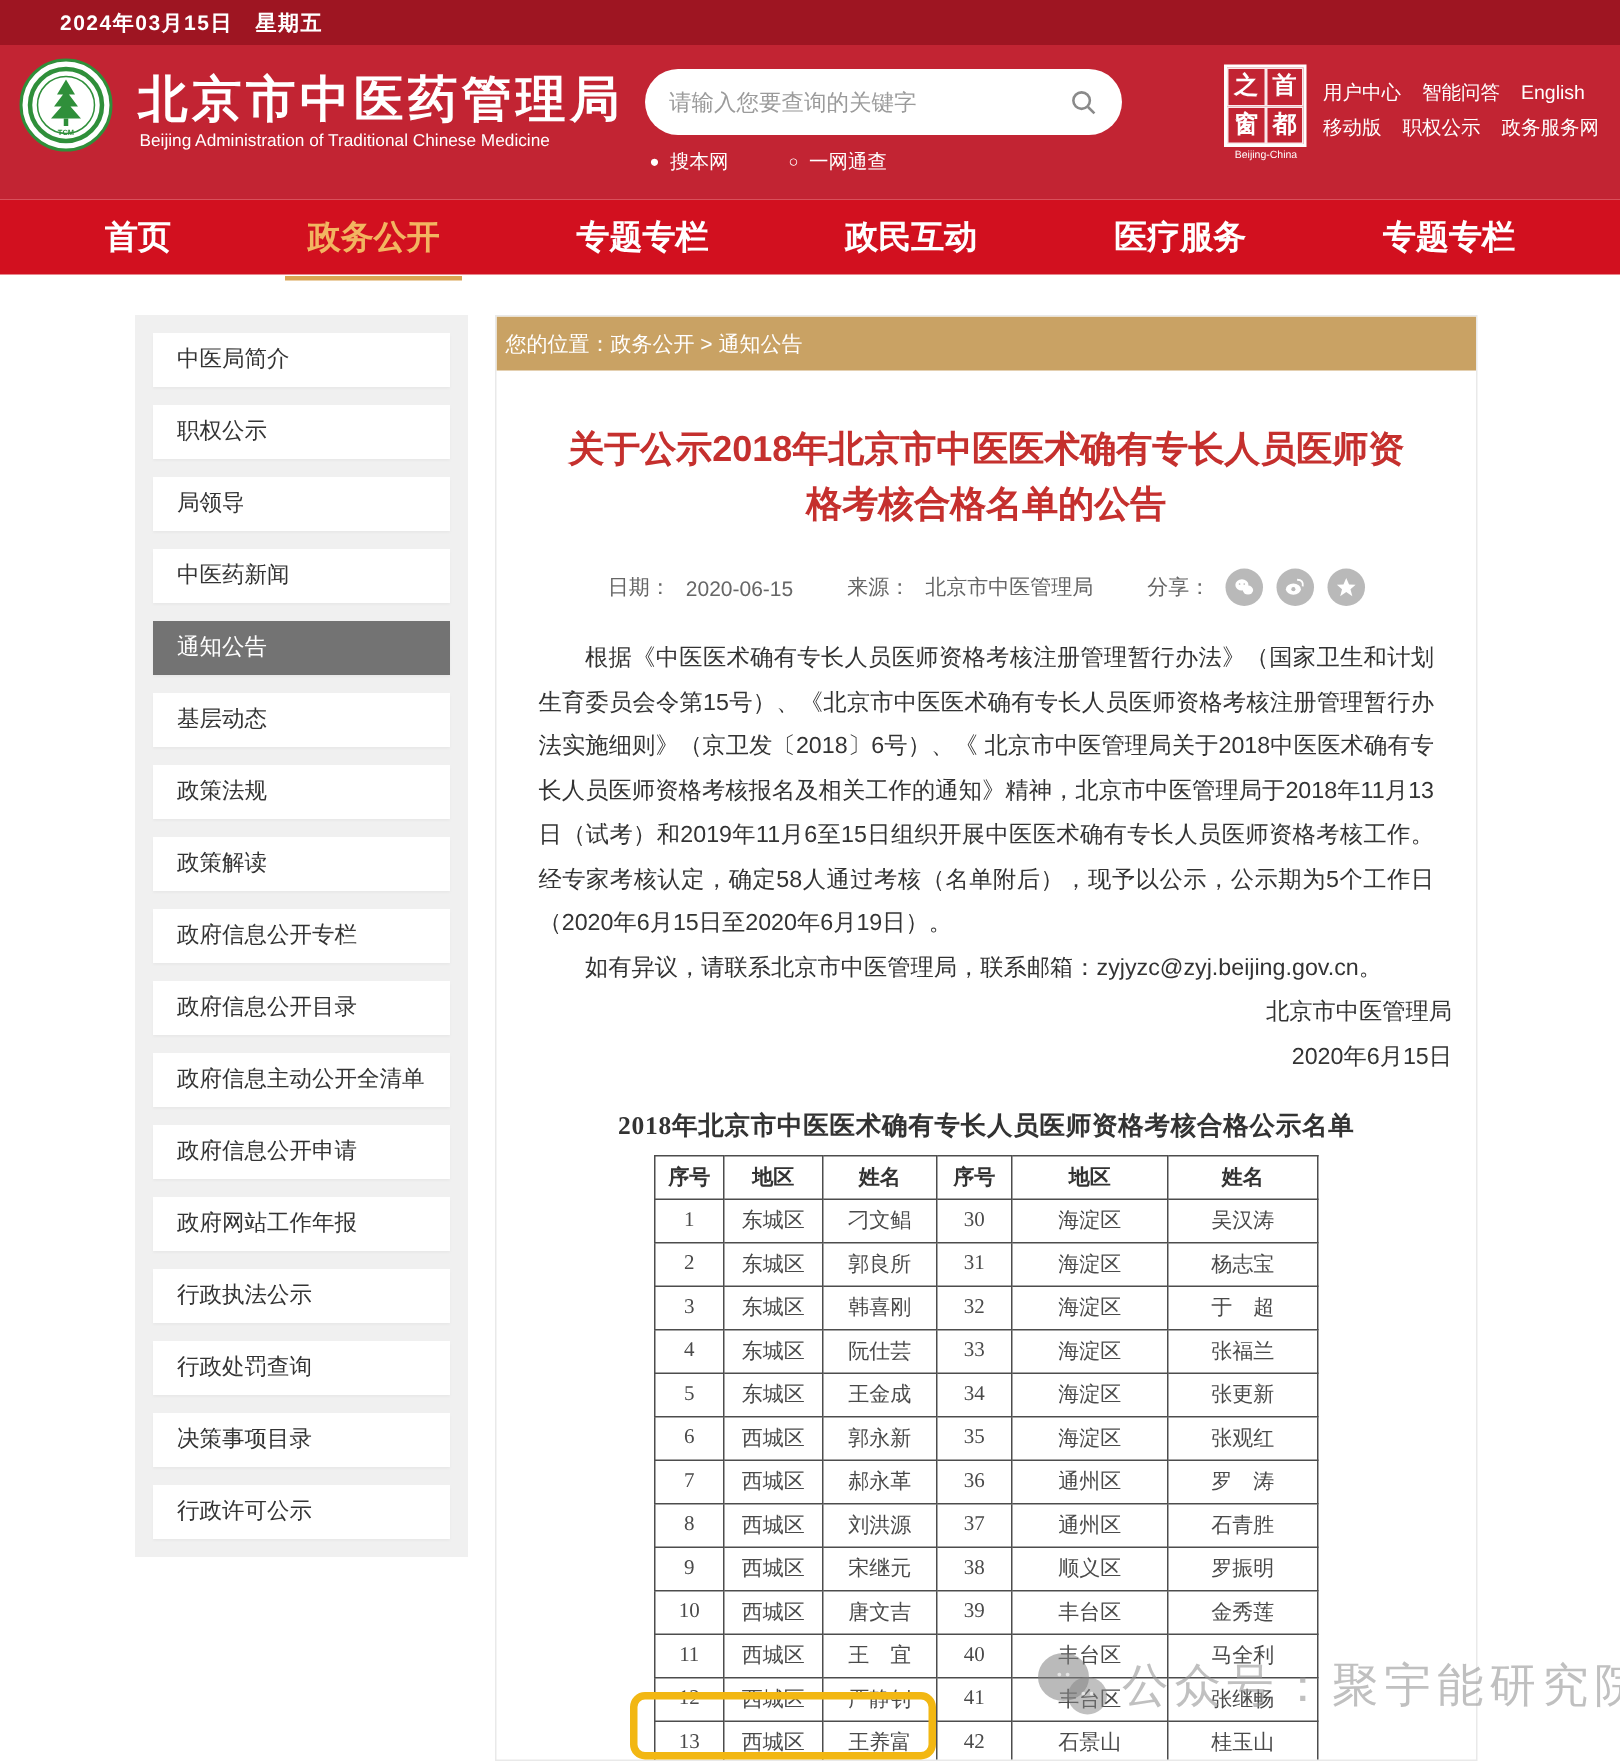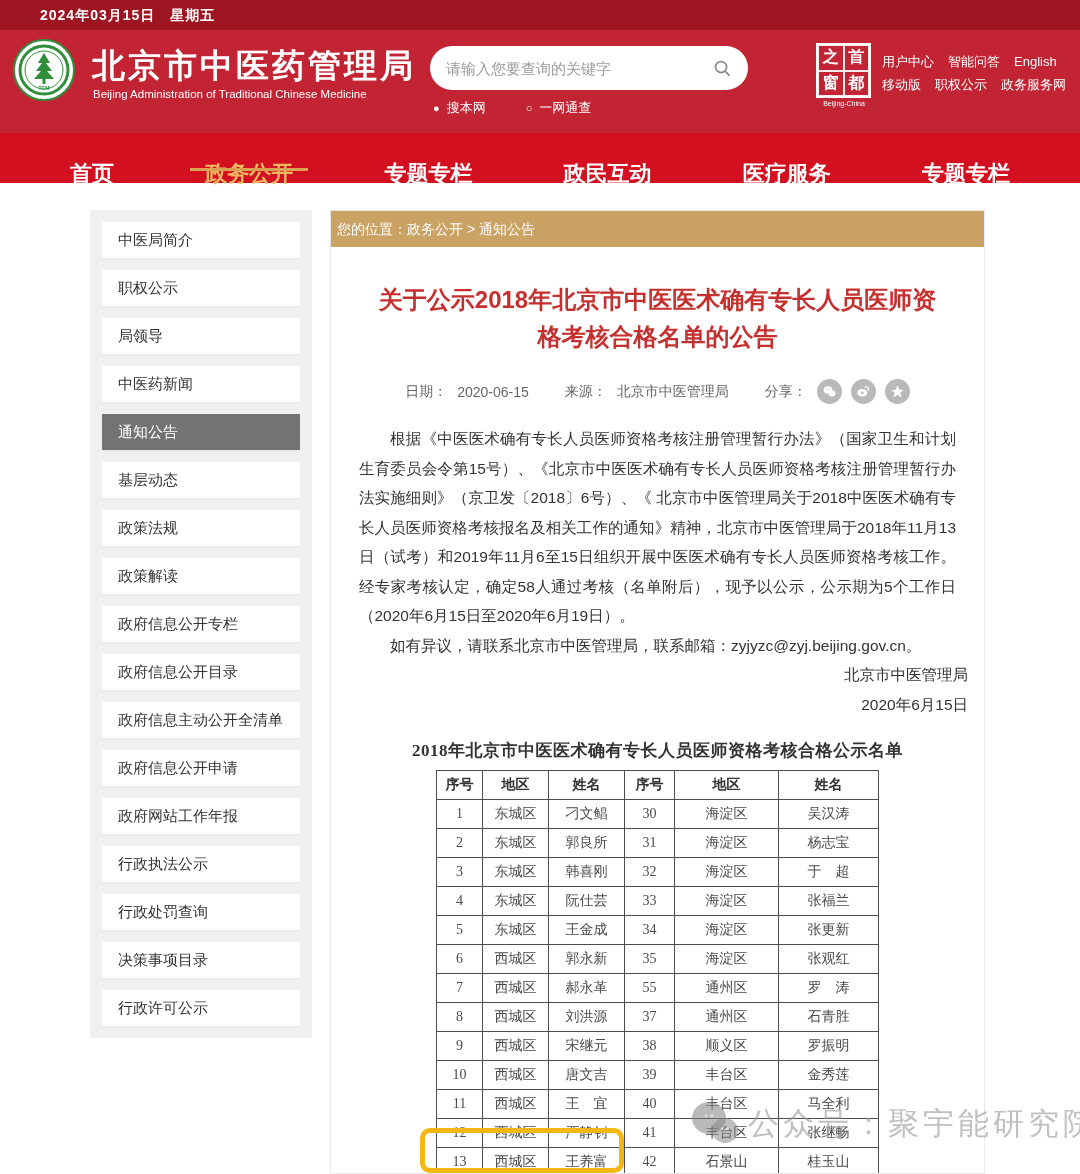--- a/index.html
+++ b/index.html
@@ -32,21 +32,21 @@
   .cw-logo span { display:flex; align-items:center; justify-content:center;
     color:#fff; font-size:16px; font-weight:bold; border:0.5px solid rgba(255,255,255,.9); }
   .cw-caption { position:absolute; left:814px; top:70px; width:60px; text-align:center;
     color:#fff; font-size:7px; }
   .hlinks { position:absolute; left:882px; top:20px; width:190px; color:#fff; font-size:13px; }
   .hlinks .row { display:flex; gap:14px; line-height:23px; white-space:nowrap; }
   .hlinks a { color:#fff; text-decoration:none; cursor:pointer; }
 
   
   .nav { position:absolute; left:0; top:133px; width:1080px; height:50px;
-    background:#d2101f; display:flex; justify-content:space-between; padding:16px 58px;gap:32px; }
+    background:#d2101f; display:flex; justify-content:space-between; padding:0 58px;gap:32px; }
   .nav-item { position:relative; color:#fff; font-size:22px; font-weight:bold;
     line-height:50px; padding:0 12px; cursor:pointer; }
   .nav-item.active { color:#f2b561; }
   .nav-underline { position:absolute; left:50%; bottom:-4px; transform:translateX(-50%);
     width:118px; height:3px; background:#d9a353; }
 
   
   .sidebar { position:absolute; left:90px; top:210px; width:222px;
     background:#f0f0f0; padding:12px; }
   .side-item { height:36px; line-height:36px; background:#fff; margin-bottom:12px;
@@ -290,21 +290,21 @@
           <td class="c1">西城区</td>
           <td class="c2">郭永新</td>
           <td class="c3">35</td>
           <td class="c4">海淀区</td>
           <td class="c5">张观红</td>
         </tr>
         <tr>
           <td class="c0">7</td>
           <td class="c1">西城区</td>
           <td class="c2">郝永革</td>
-          <td class="c3">55</td>
+          <td class="c3">36</td>
           <td class="c4">通州区</td>
           <td class="c5">罗　涛</td>
         </tr>
         <tr>
           <td class="c0">8</td>
           <td class="c1">西城区</td>
           <td class="c2">刘洪源</td>
           <td class="c3">37</td>
           <td class="c4">通州区</td>
           <td class="c5">石青胜</td>

